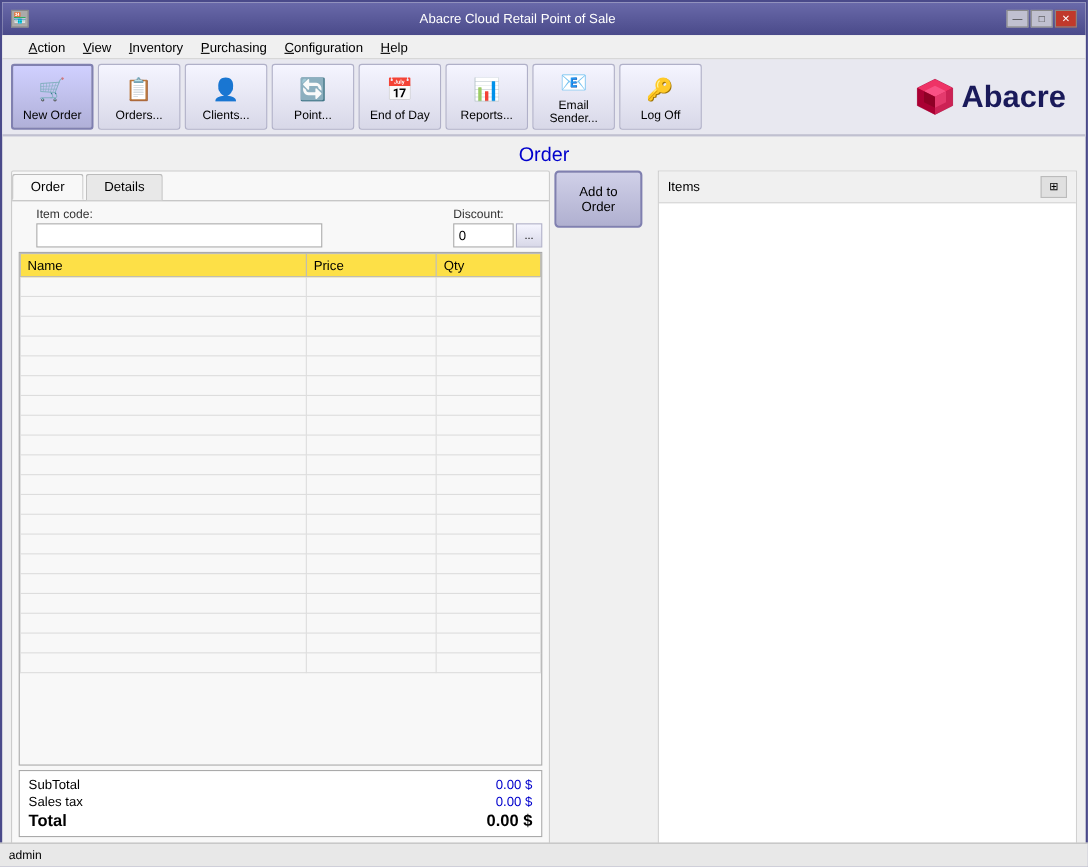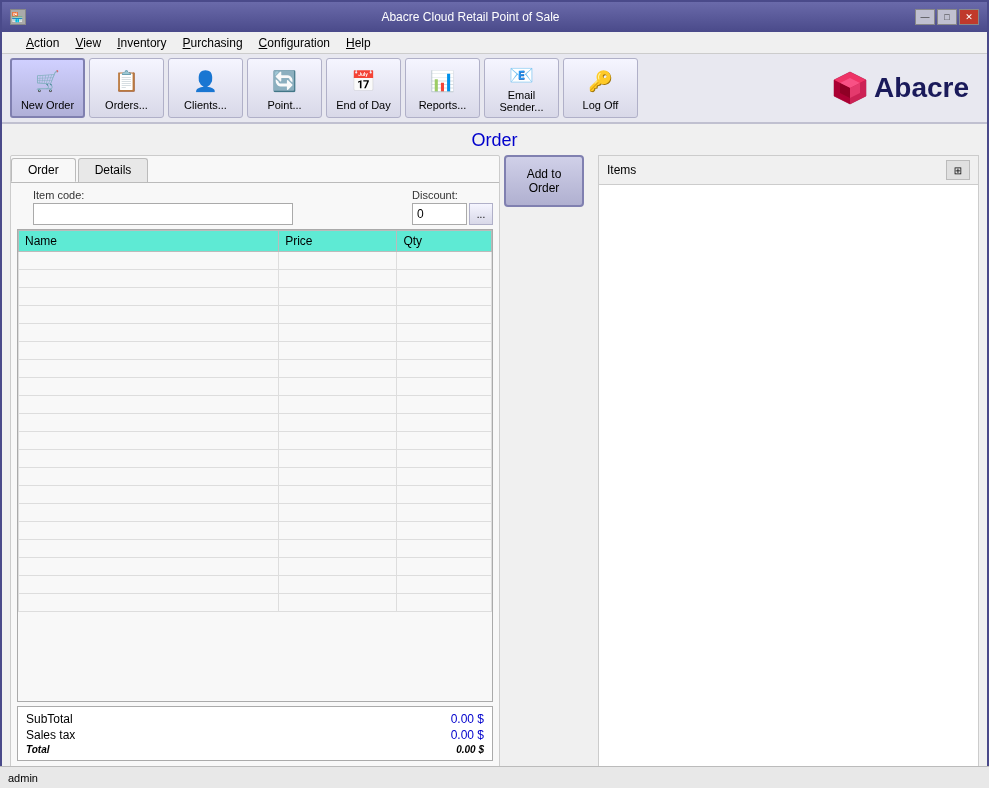--- a/index.html
+++ b/index.html
@@ -210,21 +210,21 @@
       border: 1px solid #aaa;
       overflow: hidden;
       margin-bottom: 4px;
     }
     #order-table {
       width: 100%;
       border-collapse: collapse;
       font-size: 12px;
     }
     #order-table thead th {
-      background: #5eead4;
+      background: #fde047;
       border: 1px solid #bbb;
       padding: 3px 6px;
       text-align: left;
       font-weight: normal;
     }
     #order-table tbody td {
       border: 1px solid #ddd;
       padding: 2px 6px;
       height: 18px;
     }
@@ -238,21 +238,21 @@
       background: white;
       padding: 4px 8px;
       font-size: 12px;
     }
     .total-row {
       display: flex;
       justify-content: space-between;
       padding: 1px 0;
     }
     .total-row .amount { color: #0000cc; }
-    .total-row.grand { font-weight: bold; font-size: 10px; font-style: italic; }
+    .total-row.grand { font-weight: bold; font-size: 15px; }
     .total-row.grand .amount { color: #000; }
 
     
     #add-to-order-area {
       width: 90px;
       display: flex;
       align-items: flex-start;
       padding-top: 0px;
     }
     #add-to-order-btn {

